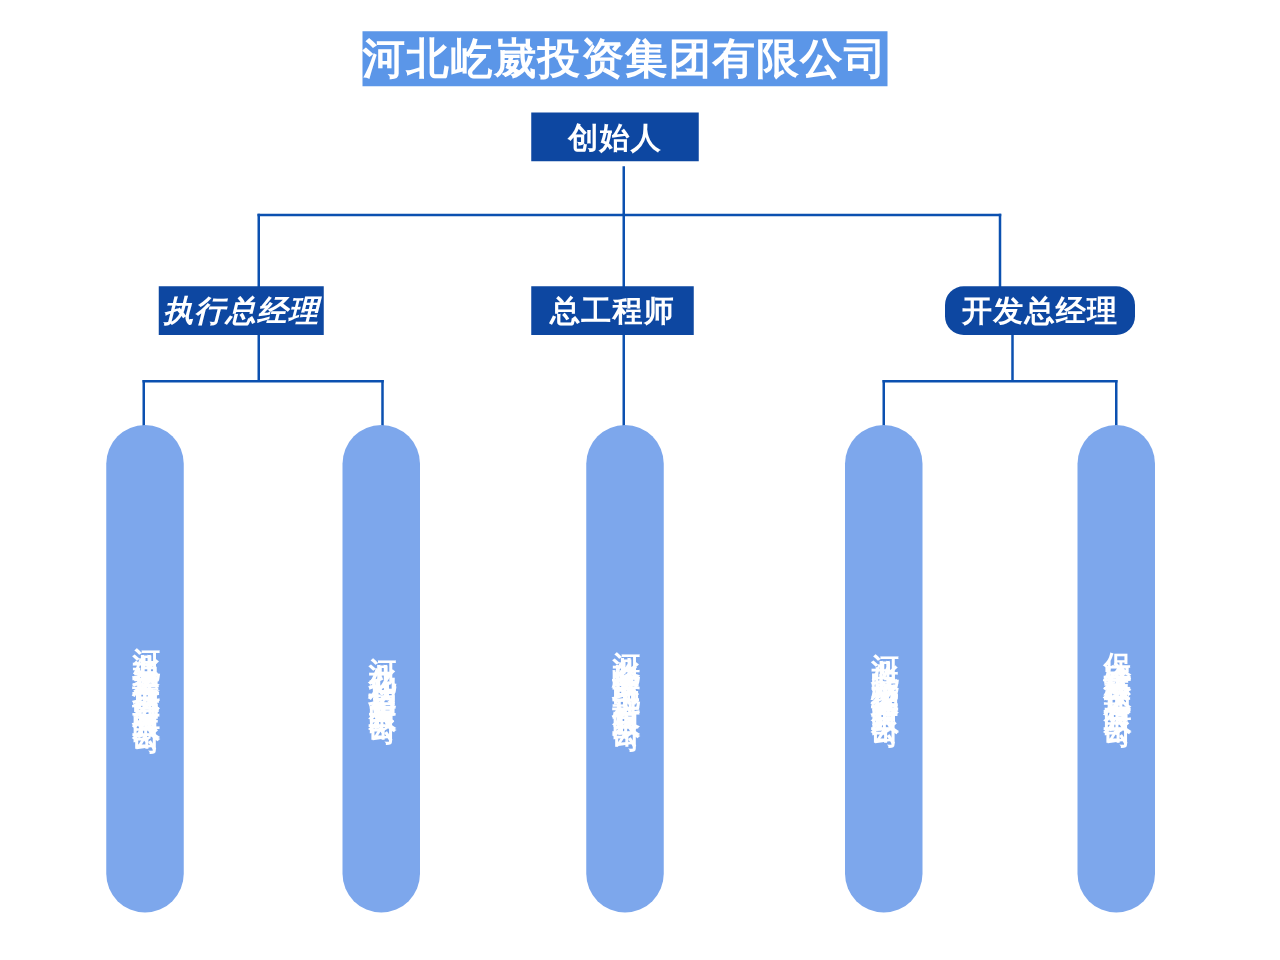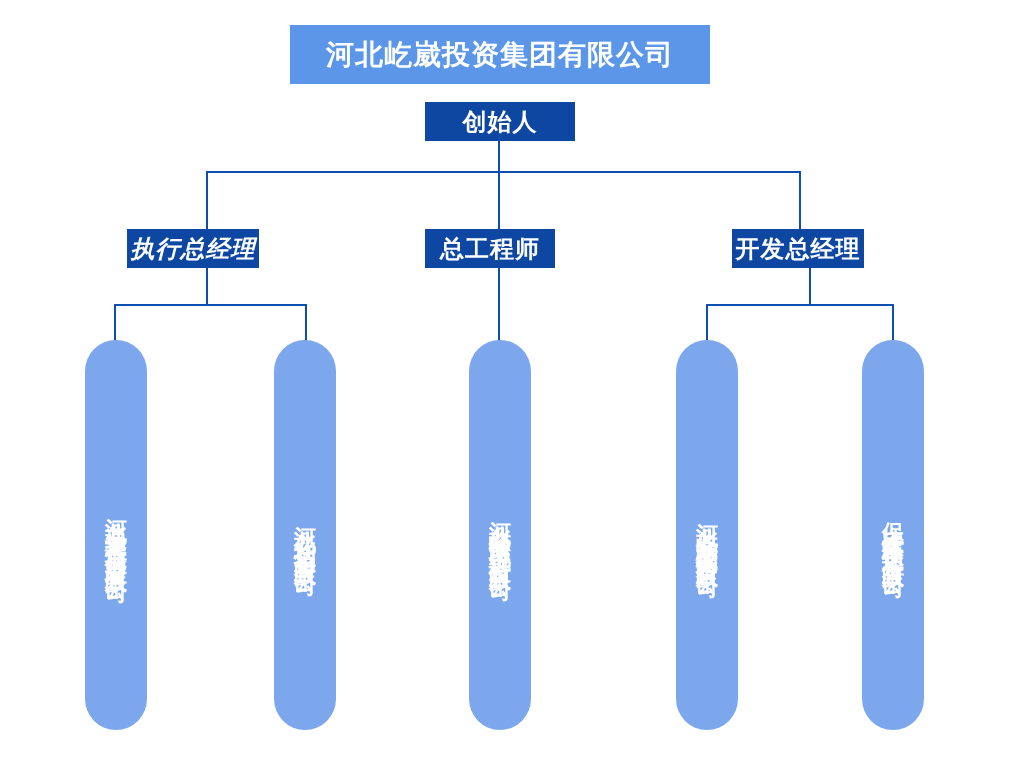--- a/index.html
+++ b/index.html
@@ -9,34 +9,34 @@
   html,body{width:1024px;height:768px;}
   body{
     background:var(--bg);
     font-family:"DejaVu Sans","Liberation Sans",sans-serif;
     position:relative;
     overflow:hidden;
   }
   .stage{position:absolute;left:0;top:0;width:1024px;height:768px;}
 
   .title-banner{
-    position:absolute;left:290px;top:25px;width:420px;height:59px;
+    position:absolute;left:290px;top:25px;width:420px;height:44px;
     background:var(--banner);color:var(--text);
     display:flex;align-items:center;justify-content:center;
-    font-size:28px;font-weight:bold;letter-spacing:1px;
+    font-size:34px;font-weight:bold;letter-spacing:1px;
   }
   .node-box{
     position:absolute;height:39px;background:var(--box);color:var(--text);
     display:flex;align-items:center;justify-content:center;
     font-size:24px;font-weight:bold;letter-spacing:1px;
   }
-  .founder{left:425px;top:102px;width:150px;}
+  .founder{left:425px;top:90px;width:134px;}
   .mgr-exec{left:127px;top:229px;width:132px;font-style:italic;}
   .mgr-chief{left:425px;top:229px;width:130px;}
-  .mgr-dev{left:732px;top:229px;width:132px;}
+  .mgr-dev{left:756px;top:229px;width:152px;border-radius:15px;}
 
   .line{position:absolute;background:var(--line);}
 
   .pill{
     position:absolute;top:340px;width:62px;height:390px;
     background:var(--pill);border-radius:31px;
     display:flex;align-items:center;justify-content:center;
   }
   .pill .vtext{
     writing-mode:vertical-rl;text-orientation:upright;

